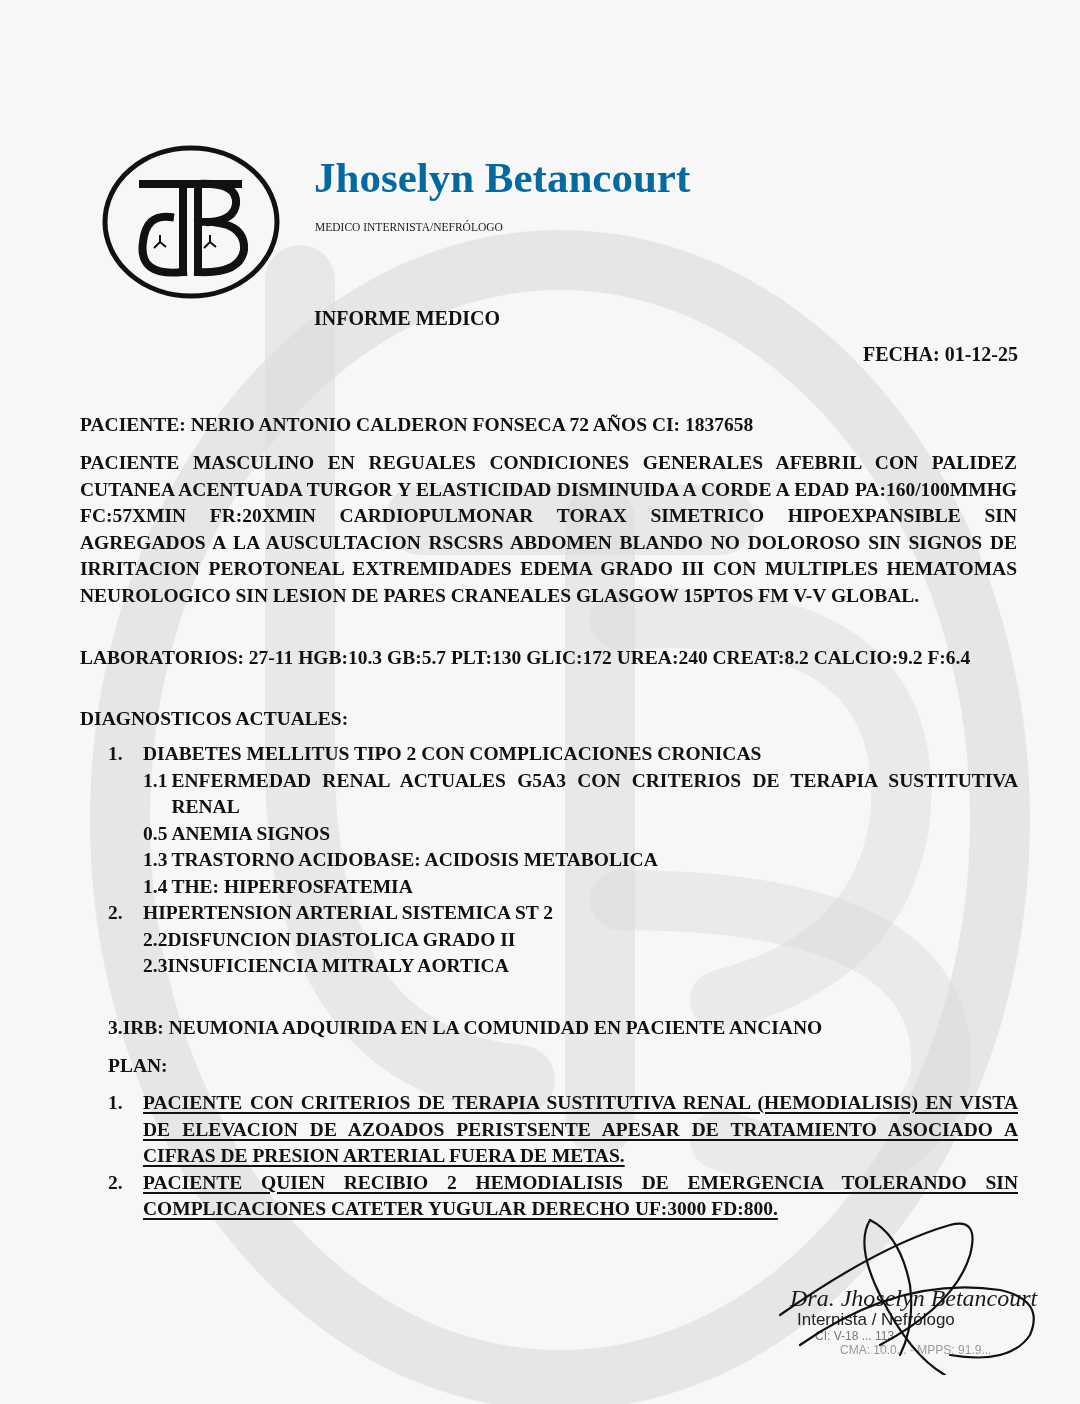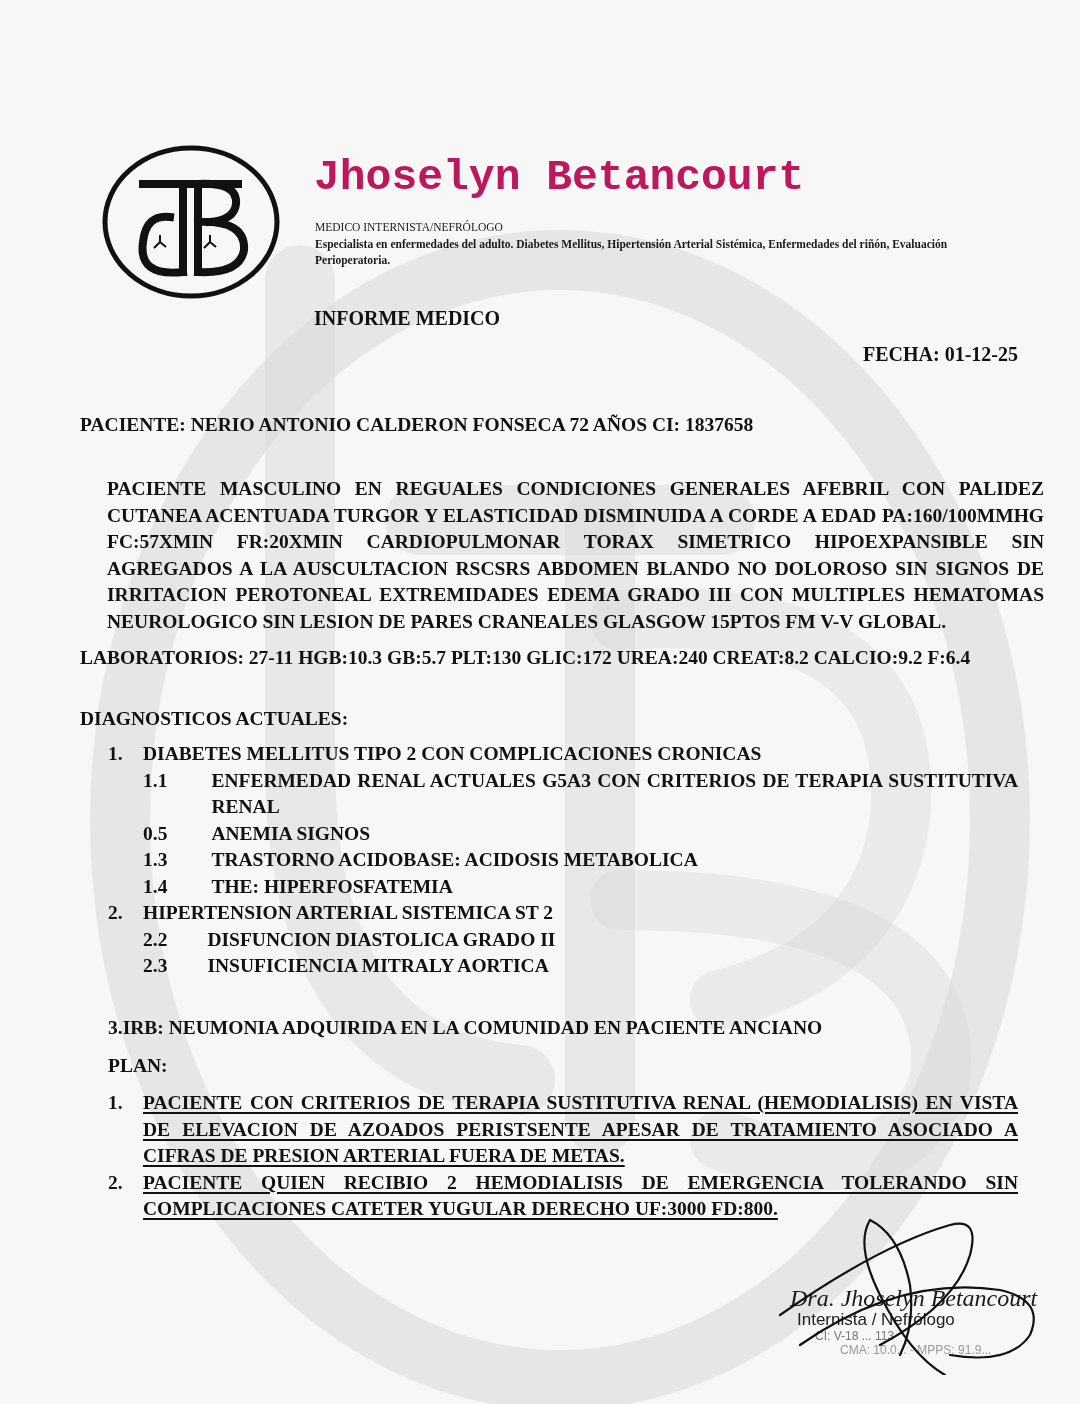--- a/index.html
+++ b/index.html
@@ -7,45 +7,45 @@
     width: 1080px; height: 1404px; position: relative; overflow: hidden;
     background: #f7f7f7;
     font-family: "Liberation Serif", serif;
     color: #111;
   }
   .watermark { position: absolute; left: 0; top: 0; width: 1080px; height: 1404px; z-index: 0; pointer-events: none; }
   .page { position: absolute; left: 0; top: 0; width: 1080px; height: 1404px; z-index: 1; }
   .logo { position: absolute; left: 98px; top: 142px; width: 186px; height: 160px; }
   .brand-name {
     position: absolute; left: 314px; top: 153px;
-    font-family: Liberation Mono, monospace; font-weight: bold;
-    font-size: 43px; letter-spacing: 0px; color: #be185d; text-align: right;
+    font-family: Liberation Serif, serif; font-weight: bold;
+    font-size: 43px; letter-spacing: 0px; color: #0369a1; text-align: right;
   }
   .brand-title {
     position: absolute; left: 315px; top: 221px;
     font-family: "Liberation Serif", serif; font-weight: normal; font-size: 11.5px; color: #1a1a1a;
   }
   .brand-spec {
     position: absolute; left: 315px; top: 236px; width: 710px;
     font-family: "Liberation Serif", serif; font-weight: bold; font-size: 11.5px; line-height: 16px; color: #1a1a1a;
   }
   .doc-title { position: absolute; left: 314px; top: 307px; font-weight: bold; font-size: 20px; }
   .doc-date { position: absolute; right: 62px; top: 343px; font-weight: bold; font-size: 20px; }
   .block { position: absolute; left: 80px; width: 937px; font-weight: bold; font-size: 19.5px; line-height: 26.5px; }
   .justify { text-align: justify; text-align-last: left; }
   .patient { top: 412px; }
-  .exam { top: 476px; margin-left: 27px; }
+  .exam { top: 450px; }
   .labs { top: 645px; }
   .dx-head { top: 706px; }
   .list { position: absolute; left: 108px; width: 910px; font-weight: bold; font-size: 19.5px; line-height: 26.5px; }
   .dx-list { top: 741px; }
   .li { display: flex; }
   .li .num { width: 35px; flex: none; }
   .li .txt { flex: 1; }
-  .sub { padding-left: 35px; display: flex; gap: 40px; }
+  .sub { padding-left: 35px; display: flex; }
   .sub .snum { flex: none; margin-right: 4px; }
   .sub .stxt { flex: 1; }
   .dx3 { top: 1015px; left: 108px; }
   .plan-head { top: 1053px; left: 108px; }
   .plan-list { top: 1090px; }
   .plan-list .txt { text-decoration: underline; text-decoration-thickness: 2px; text-underline-offset: 3px; }
   .sign { position: absolute; left: 760px; top: 1205px; width: 290px; height: 170px; }
   .stamp-line { position: absolute; font-family: "Liberation Sans", sans-serif; color: #333; white-space: nowrap; }
   .stamp-name { left: 790px; top: 1285px; font-family: "Liberation Serif", serif; font-style: italic; font-size: 24px; color: #1a1a1a; }
   .stamp-role { left: 797px; top: 1310px; font-size: 17px; color: #222; }
@@ -79,21 +79,20 @@
       <path d="M100 42 L100 130"></path>
     </g>
     <g fill="none" stroke="#111" stroke-width="2">
       <path d="M62 100 l-6 6 M62 100 l6 5 M62 100 l0 -7"></path>
       <path d="M112 100 l-6 6 M112 100 l6 5 M112 100 l0 -7"></path>
     </g>
   </svg>
 
   <div class="brand-name">Jhoselyn Betancourt</div>
   <div class="brand-title">MEDICO INTERNISTA/NEFRÓLOGO</div>
-  <div class="brand-spec">Especialista en enfermedades del adulto. Diabetes Mellitus, Hipertensión Arterial Sistémica, Enfermedades del riñón, Evaluación Perioperatoria.</div>
 
   <div class="doc-title">INFORME MEDICO</div>
   <div class="doc-date">FECHA: 01-12-25</div>
 
   <div class="block patient">PACIENTE: NERIO ANTONIO CALDERON FONSECA 72 AÑOS CI: 1837658</div>
   <div class="block exam justify">PACIENTE MASCULINO EN REGUALES CONDICIONES GENERALES AFEBRIL CON PALIDEZ CUTANEA ACENTUADA TURGOR Y ELASTICIDAD DISMINUIDA A CORDE A EDAD PA:160/100MMHG FC:57XMIN FR:20XMIN CARDIOPULMONAR TORAX SIMETRICO HIPOEXPANSIBLE SIN AGREGADOS A LA AUSCULTACION RSCSRS ABDOMEN BLANDO NO DOLOROSO SIN SIGNOS DE IRRITACION PEROTONEAL EXTREMIDADES EDEMA GRADO III CON MULTIPLES HEMATOMAS NEUROLOGICO SIN LESION DE PARES CRANEALES GLASGOW 15PTOS FM V-V GLOBAL.</div>
   <div class="block labs justify">LABORATORIOS: 27-11 HGB:10.3 GB:5.7 PLT:130 GLIC:172 UREA:240 CREAT:8.2 CALCIO:9.2 F:6.4</div>
   <div class="block dx-head">DIAGNOSTICOS ACTUALES:</div>
 
   <div class="list dx-list">

